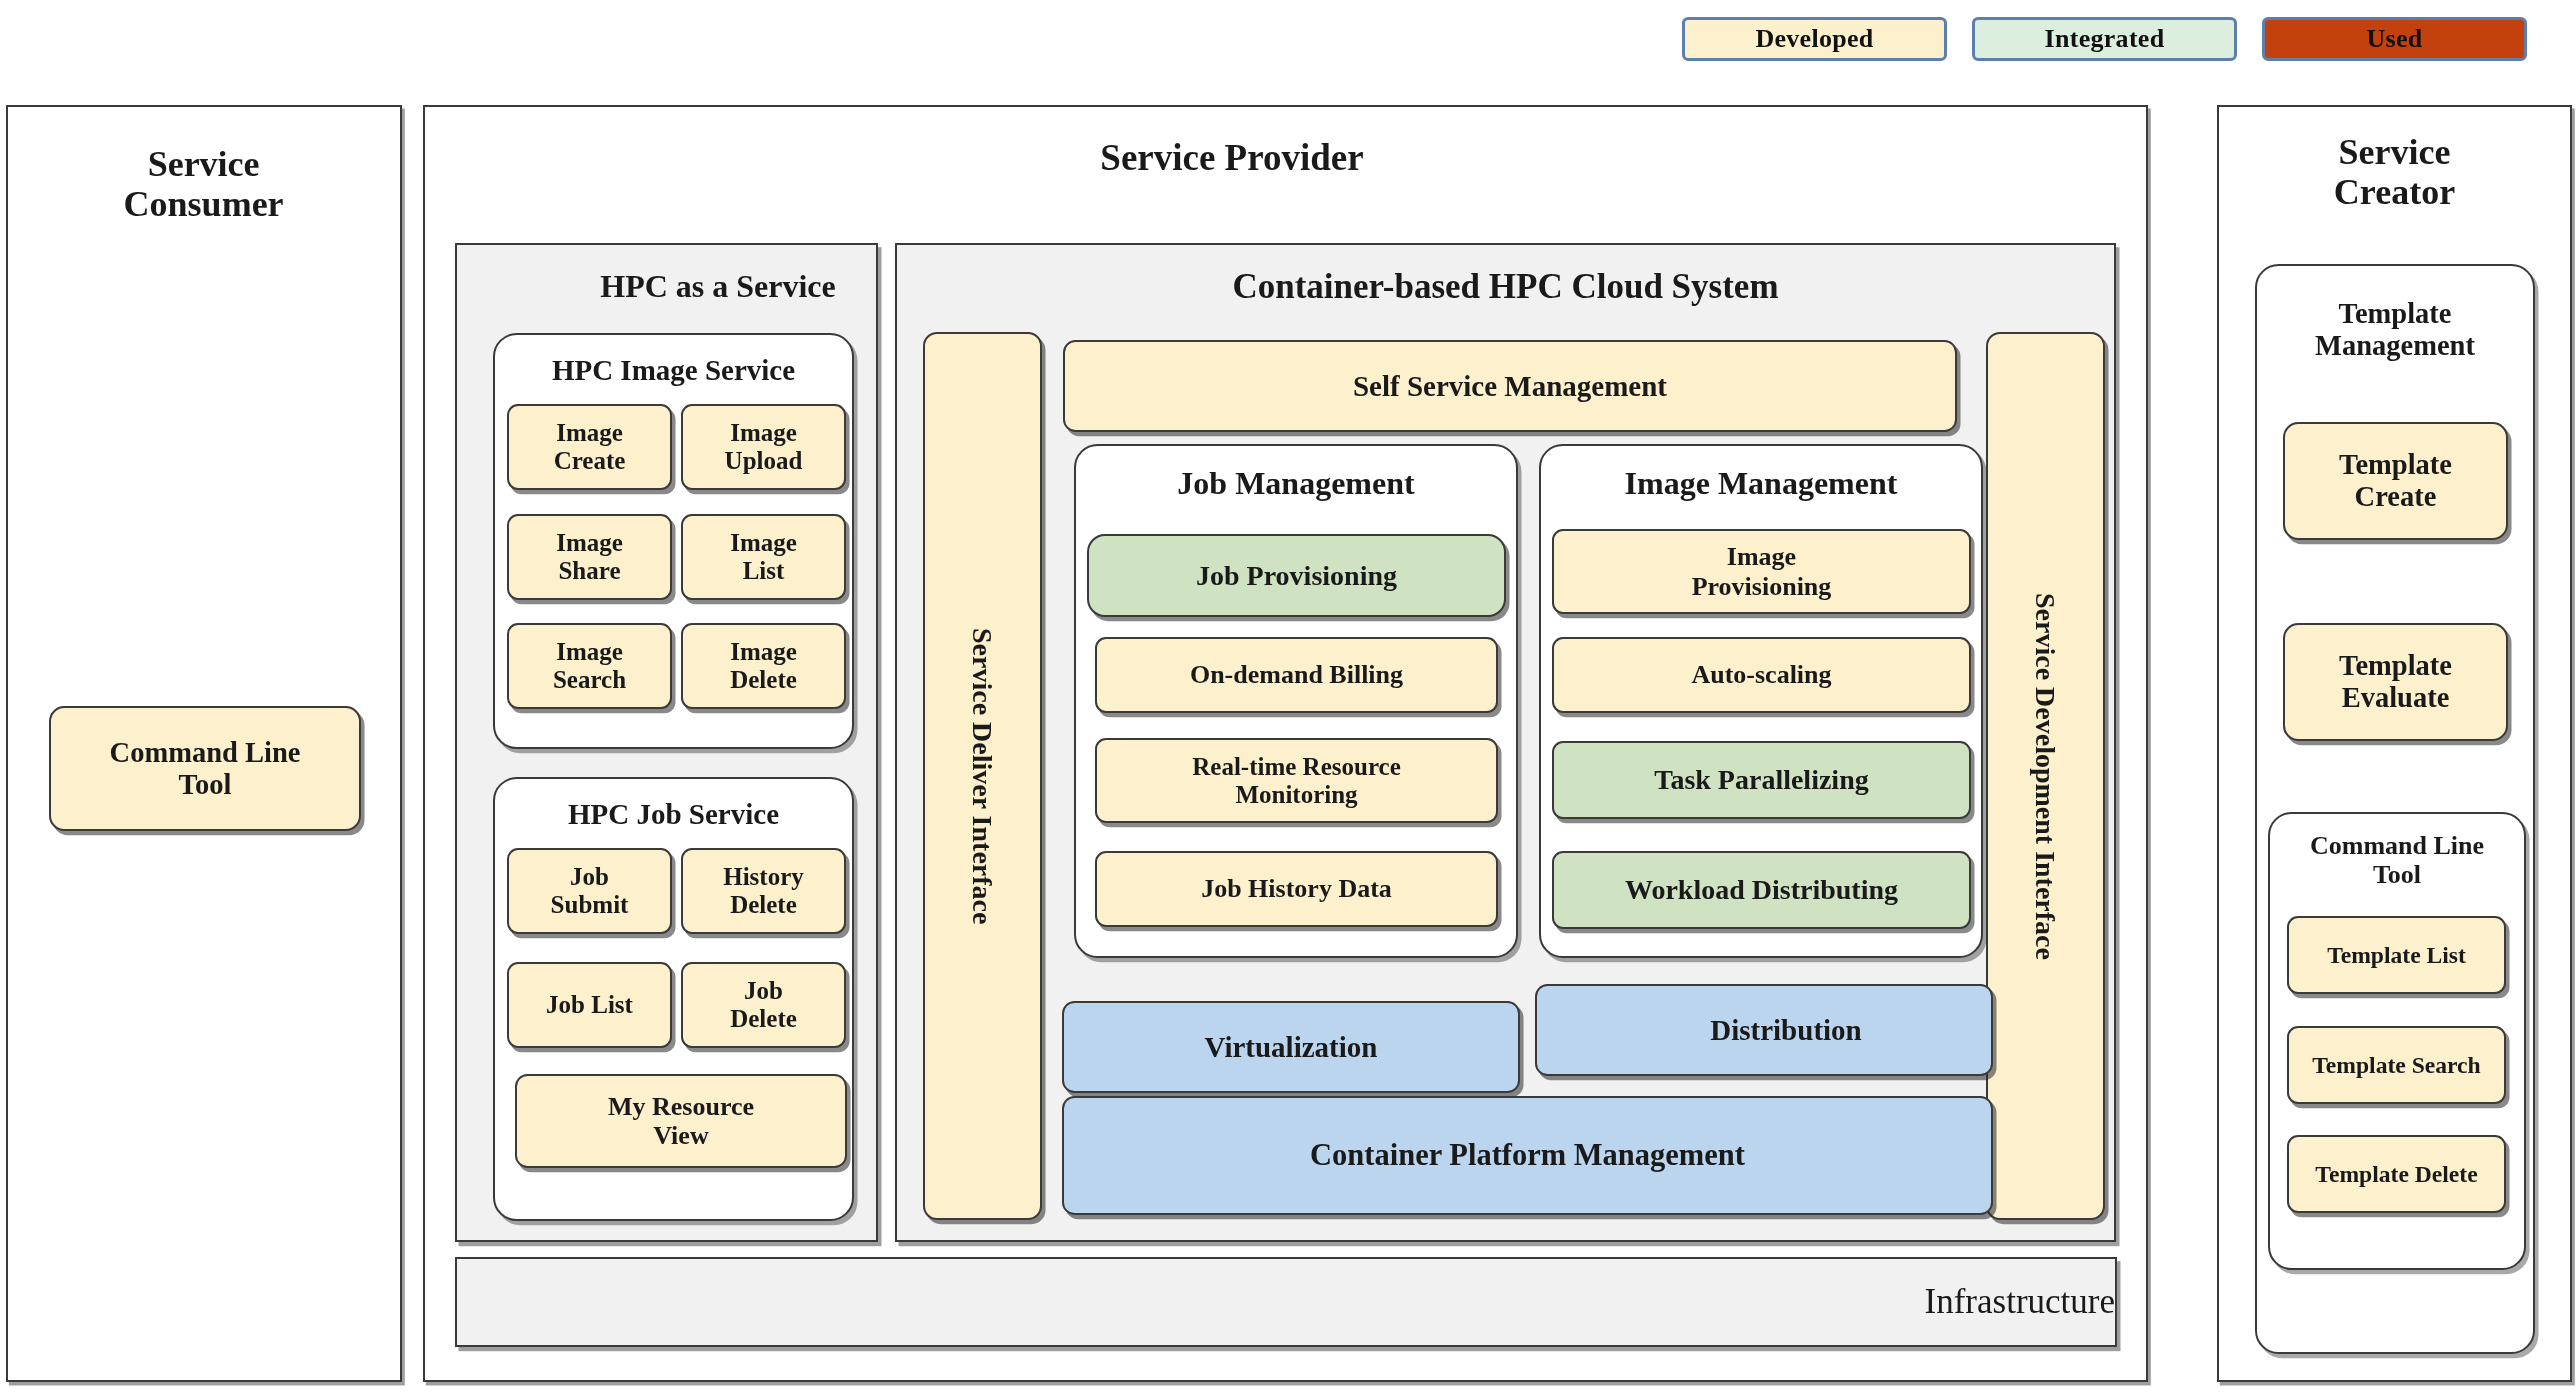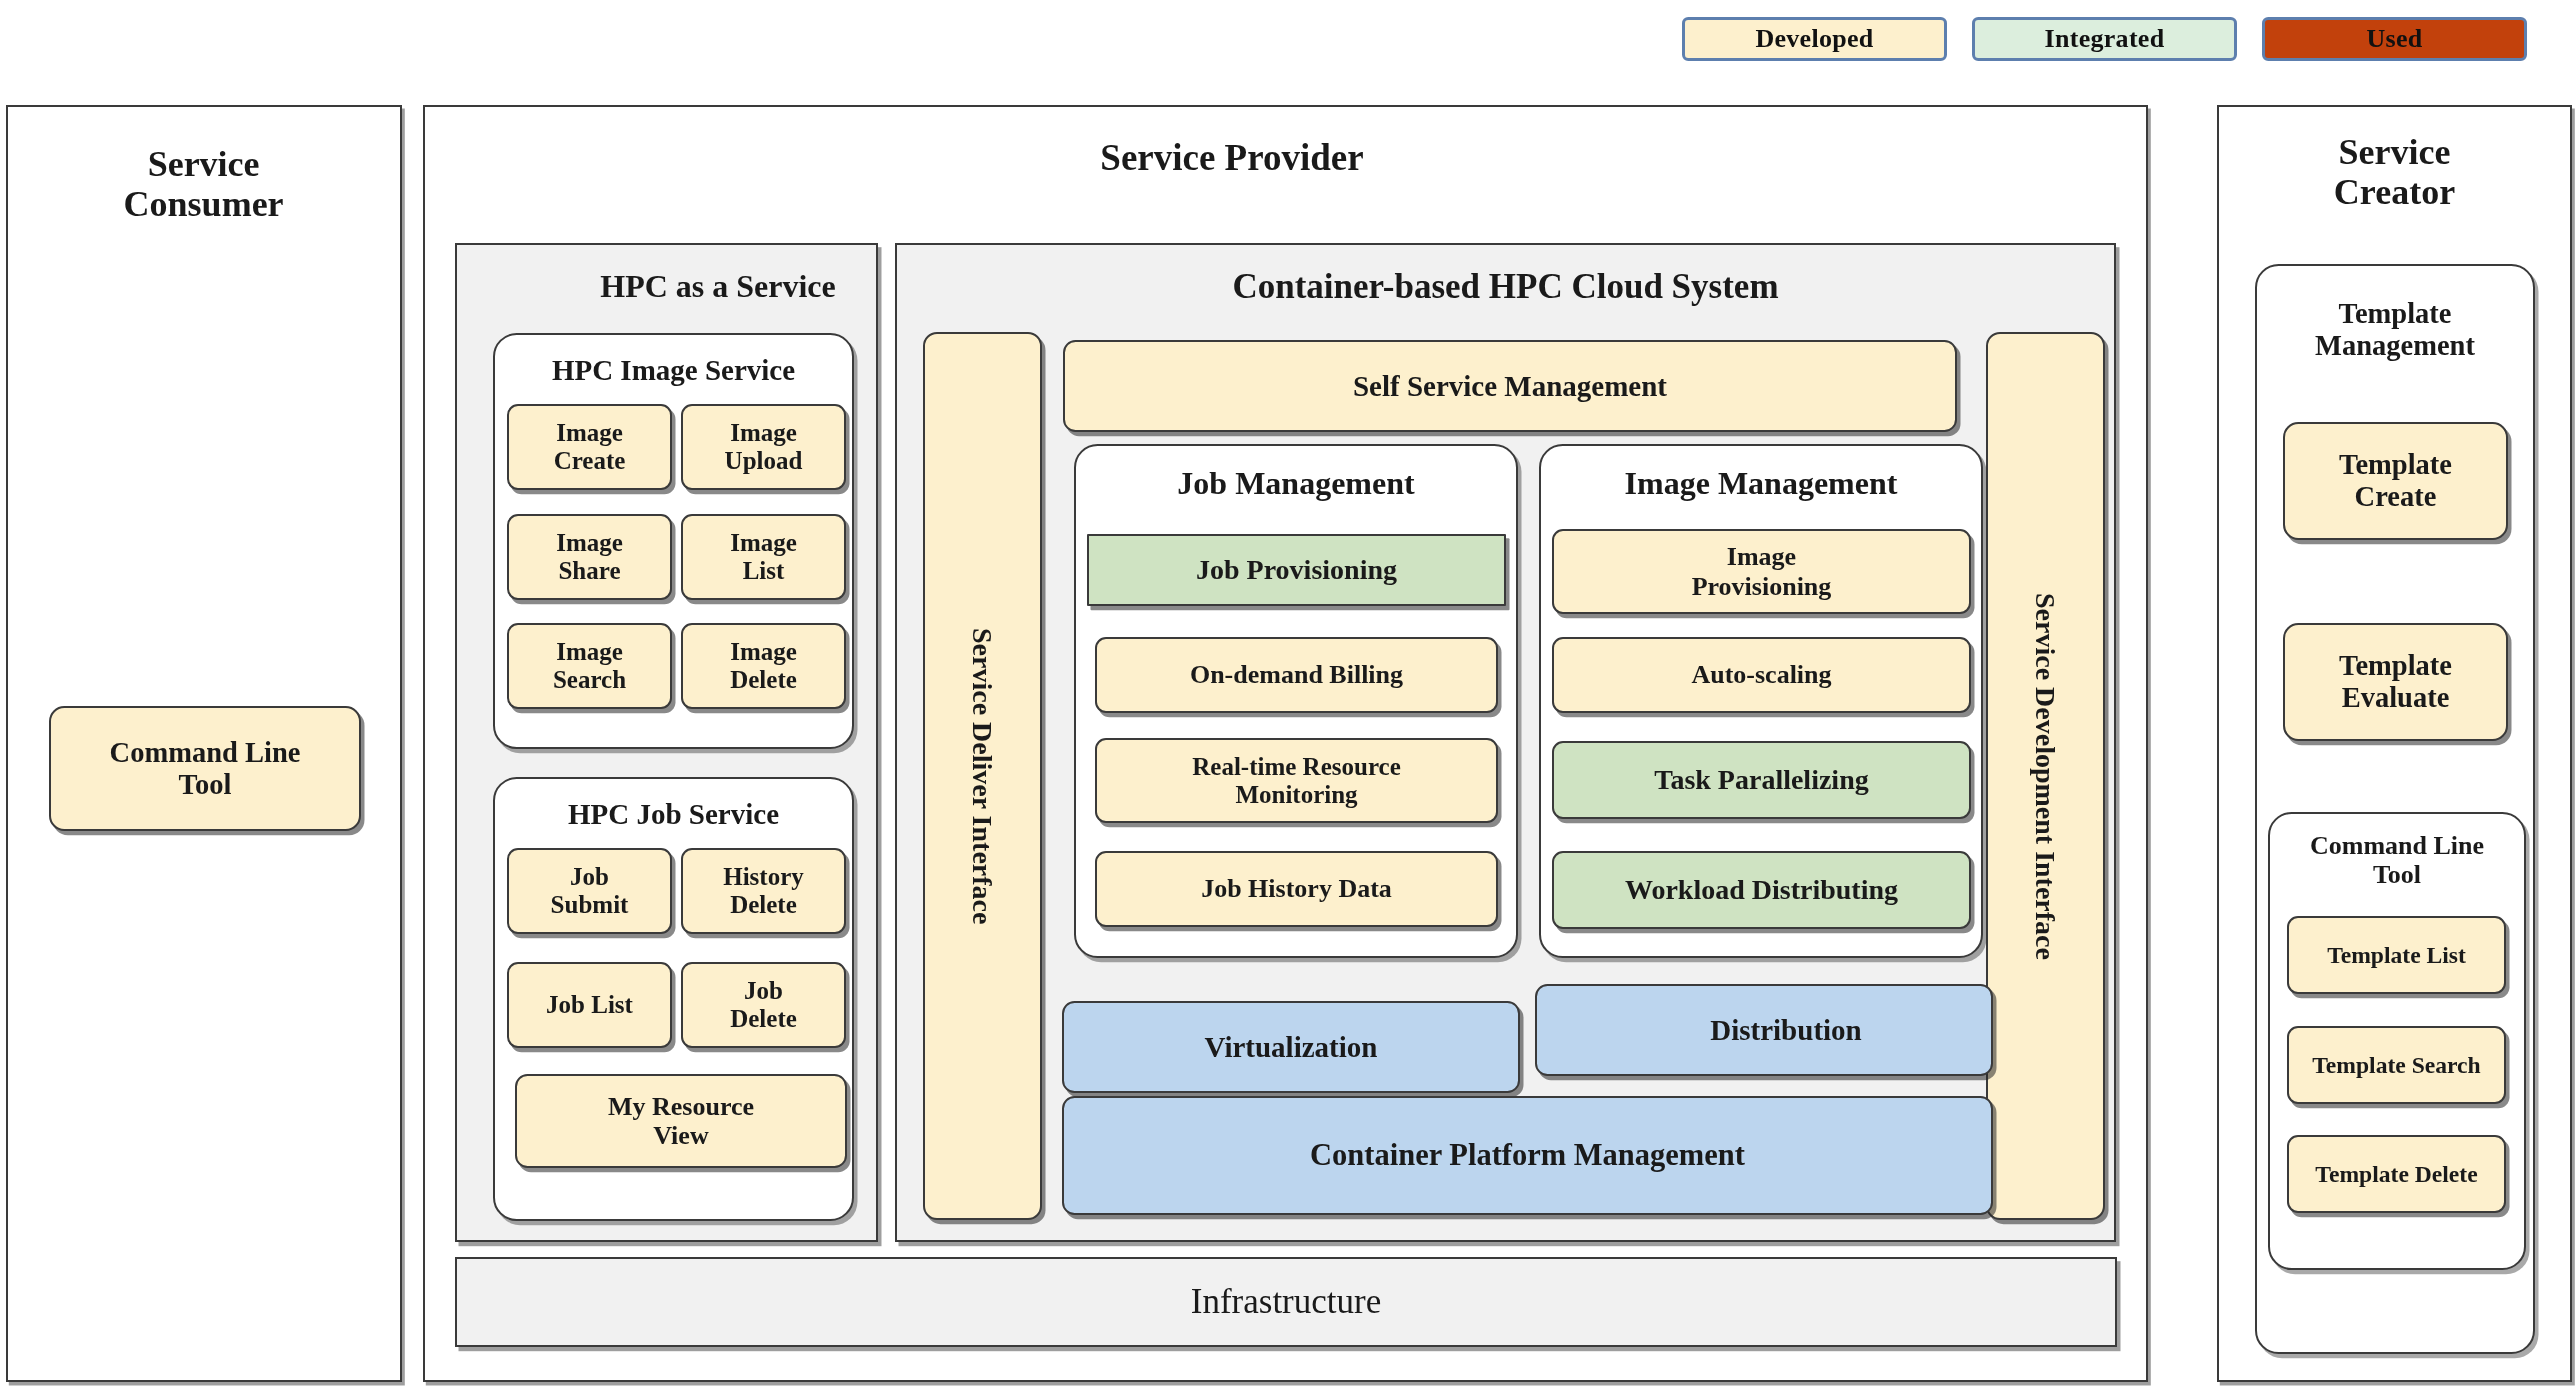--- a/index.html
+++ b/index.html
@@ -139,40 +139,40 @@
 </div>
 <div class="rbox cream" style="left:1986px; top:332px; width:119px; height:888px; border-radius:14px;">
   <span class="vtext" style="font-size:28px;">Service Development Interface</span>
 </div>
 
 <div class="rbox cream" style="left:1063px; top:340px; width:894px; height:92px; font-size:29px; border-radius:12.5px;">Self  Service  Management</div>
 
 <div class="roundgroup" style="left:1074px; top:444px; width:444px; height:514px;"></div>
 <div class="title" style="left:1074px; top:466px; width:444px; font-size:32px;">Job Management</div>
 
-<div class="rbox green" style="left:1087px; top:534px; width:419px; height:72px; font-size:28px; border-radius:1px;">Job Provisioning</div>
+<div class="rbox green" style="left:1087px; top:534px; width:419px; height:83px; font-size:28px; border-radius:18px;">Job Provisioning</div>
 <div class="rbox cream" style="left:1095px; top:637px; width:403px; height:76px; font-size:26px; border-radius:11px;">On-demand  Billing</div>
 <div class="rbox cream" style="left: 1095px; top: 738px; width: 403px; height: 85px; font-size: 25px; border-radius: 11px; white-space: pre-line;">Real-time Resource
 Monitoring</div>
 <div class="rbox cream" style="left:1095px; top:851px; width:403px; height:76px; font-size:26px; border-radius:11px;">Job History Data</div>
 
 <div class="roundgroup" style="left:1539px; top:444px; width:444px; height:514px;"></div>
 <div class="title" style="left:1539px; top:466px; width:444px; font-size:32px;">Image Management</div>
 
 <div class="rbox cream" style="left: 1552px; top: 529px; width: 419px; height: 85px; font-size: 26px; border-radius: 11px; white-space: pre-line;">Image
 Provisioning</div>
 <div class="rbox cream" style="left:1552px; top:637px; width:419px; height:76px; font-size:26px; border-radius:11px;">Auto-scaling</div>
 <div class="rbox green" style="left:1552px; top:741px; width:419px; height:78px; font-size:28px; border-radius:11px;">Task Parallelizing</div>
 <div class="rbox green" style="left:1552px; top:851px; width:419px; height:78px; font-size:28px; border-radius:11px;">Workload Distributing</div>
 
 <div class="rbox blue" style="left:1062px; top:1001px; width:458px; height:92px; font-size:29px; border-radius:12.5px;">Virtualization</div>
 <div class="rbox blue" style="left:1535px; top:984px; width:458px; height:92px; font-size:29px; border-radius:12.5px;padding-left:44px;">Distribution</div>
 <div class="rbox blue" style="left:1062px; top:1096px; width:931px; height:119px; font-size:30.5px; border-radius:12.5px;">Container Platform Management</div>
 
-<div class="grayframe" style="left:455px; top:1257px; width:1662px; height:90px; display:flex; align-items:center; justify-content:center;">
+<div class="grayframe" style="left:455px; top:1257px; width:1662px; height:90px; display:flex; align-items:center; justify-content:flex-end;">
   <span style="font-size:35px;">Infrastructure</span>
 </div>
 
 <div class="panel-outer" style="left:2217px; top:105px; width:355px; height:1277px;"></div>
 <div class="title" style="left: 2217px; top: 132px; width: 355px; font-size: 36px; white-space: pre-line;">Service
 Creator</div>
 
 <div class="roundgroup" style="left:2255px; top:264px; width:280px; height:1090px;"></div>
 
 <div class="title" style="left: 2255px; top: 298px; width: 280px; font-size: 28.5px; white-space: pre-line;">Template

